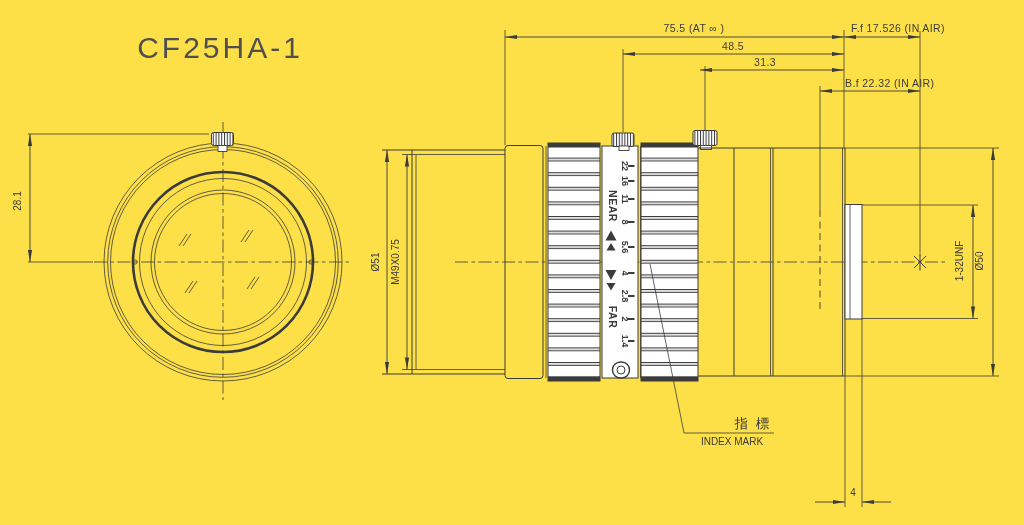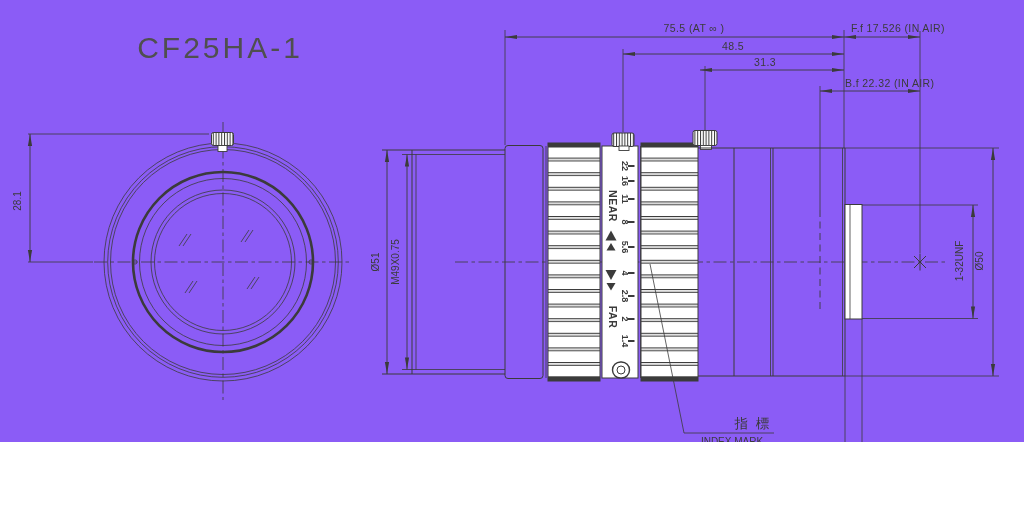--- a/index.html
+++ b/index.html
@@ -1,16 +1,16 @@
 <!DOCTYPE html>
 <html><head>
 <meta charset="utf-8">
 <style>
   html,body{margin:0;padding:0;background:#ffffff;}
-  #stage{position:relative;width:1024px;height:442px;background:#8b5cf6;overflow:hidden;
+  #stage{position:relative;width:1024px;height:525px;background:#fde047;overflow:hidden;
          font-family:"Liberation Sans", sans-serif;}
   svg{position:absolute;left:0;top:0;}
   text{fill:#3b3b3b;font-family:"Liberation Sans", sans-serif;}
   .dimtxt{font-size:10.5px;letter-spacing:0.4px;}
   .dimtxt-sm{font-size:10px;}
   .aptxt{font-size:9px;font-weight:bold;}
   .nf{font-size:10.5px;font-weight:bold;letter-spacing:0.5px;}
   .title-txt{font-size:30px;letter-spacing:3px;fill:#4f4f4f;}
   .jp{font-size:13.5px;letter-spacing:2px;}
   .ln{stroke:#3b3b3b;stroke-width:1;fill:none;}

